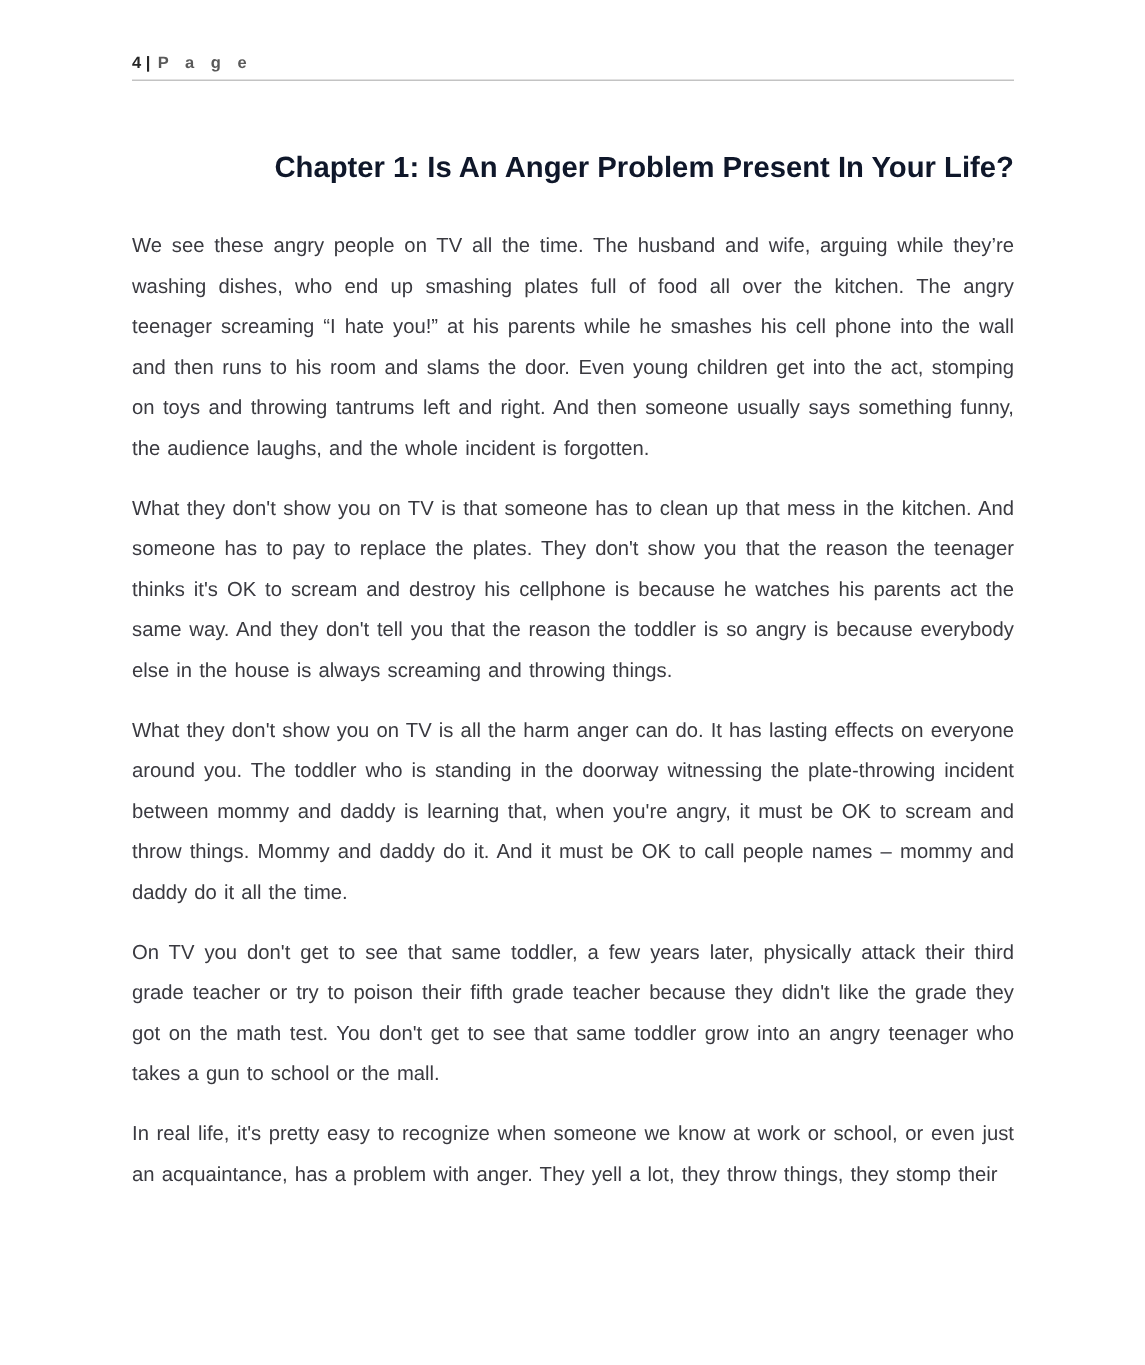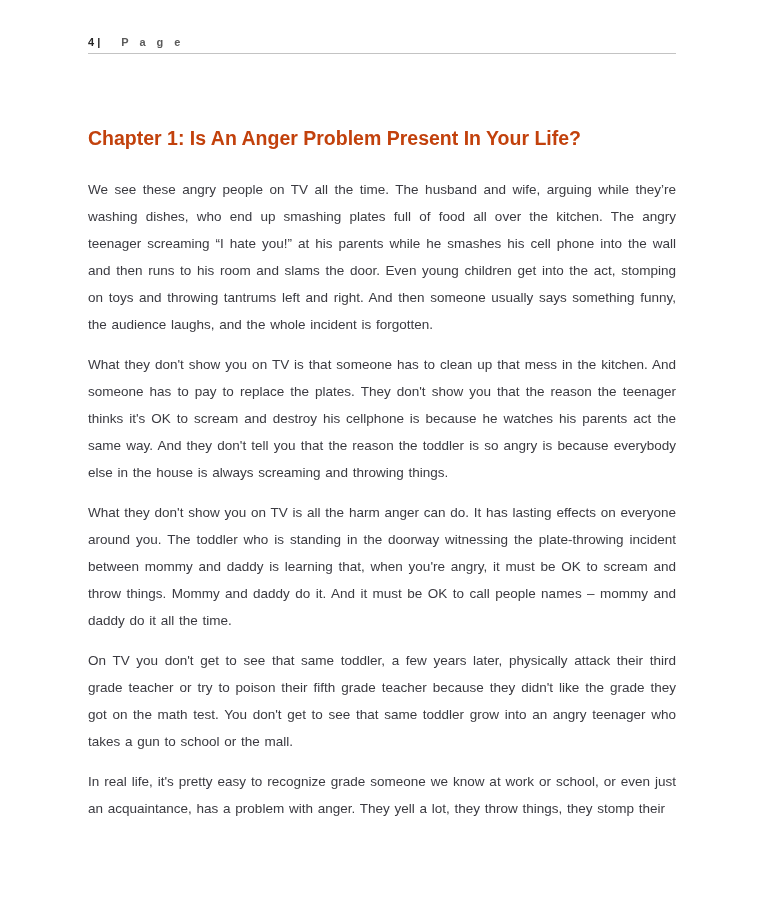--- a/index.html
+++ b/index.html
@@ -30,34 +30,34 @@
     letter-spacing: 1px;
   }
   .page-header .pipe {
     margin: 0 5px 0 2px;
     color: #262626;
   }
   .page-header .page-label {
     color: #5a5a5a;
     letter-spacing: 4px;
     font-weight: bold;
-    margin-left: 16px;
   }
   .header-rule {
     border: none;
     border-top: 1px solid #c3c3c3;
     margin: 4px 0 0 0;
     height: 0;
   }
   .chapter-heading {
-    margin: 72px 0 0 0;
+    margin: 46px 0 0 0;
     font-size: 19.5px;
     line-height: 24px;
     font-weight: bold;
-    color: #c2410c;
+    color: #0f172a;
+    text-align: right;
   }
   .body-copy {
     margin-top: 26px;
   }
   .body-copy p {
     margin: 13px 0 12px 0;
     font-size: 13.5px;
     line-height: 27px;
     color: #3a3a40;
     text-align: justify;
@@ -77,16 +77,16 @@
 
   <hr class="header-rule">
 
   <h1 class="chapter-heading">Chapter 1: Is An Anger Problem Present In Your Life?</h1>
 
   <div class="body-copy">
     <p>We see these angry people on TV all the time. The husband and wife, arguing while they’re washing dishes, who end up smashing plates full of food all over the kitchen. The angry teenager screaming “I hate you!” at his parents while he smashes his cell phone into the wall and then runs to his room and slams the door. Even young children get into the act, stomping on toys and throwing tantrums left and right. And then someone usually says something funny, the audience laughs, and the whole incident is forgotten.</p>
     <p>What they don't show you on TV is that someone has to clean up that mess in the kitchen. And someone has to pay to replace the plates. They don't show you that the reason the teenager thinks it's OK to scream and destroy his cellphone is because he watches his parents act the same way. And they don't tell you that the reason the toddler is so angry is because everybody else in the house is always screaming and throwing things.</p>
     <p>What they don't show you on TV is all the harm anger can do. It has lasting effects on everyone around you. The toddler who is standing in the doorway witnessing the plate-throwing incident between mommy and daddy is learning that, when you're angry, it must be OK to scream and throw things. Mommy and daddy do it. And it must be OK to call people names – mommy and daddy do it all the time.</p>
     <p>On TV you don't get to see that same toddler, a few years later, physically attack their third grade teacher or try to poison their fifth grade teacher because they didn't like the grade they got on the math test. You don't get to see that same toddler grow into an angry teenager who takes a gun to school or the mall.</p>
-    <p>In real life, it's pretty easy to recognize grade someone we know at work or school, or even just an acquaintance, has a problem with anger. They yell a lot, they throw things, they stomp their</p>
+    <p>In real life, it's pretty easy to recognize when someone we know at work or school, or even just an acquaintance, has a problem with anger. They yell a lot, they throw things, they stomp their</p>
   </div>
 
 </div>
 
 </body></html>

